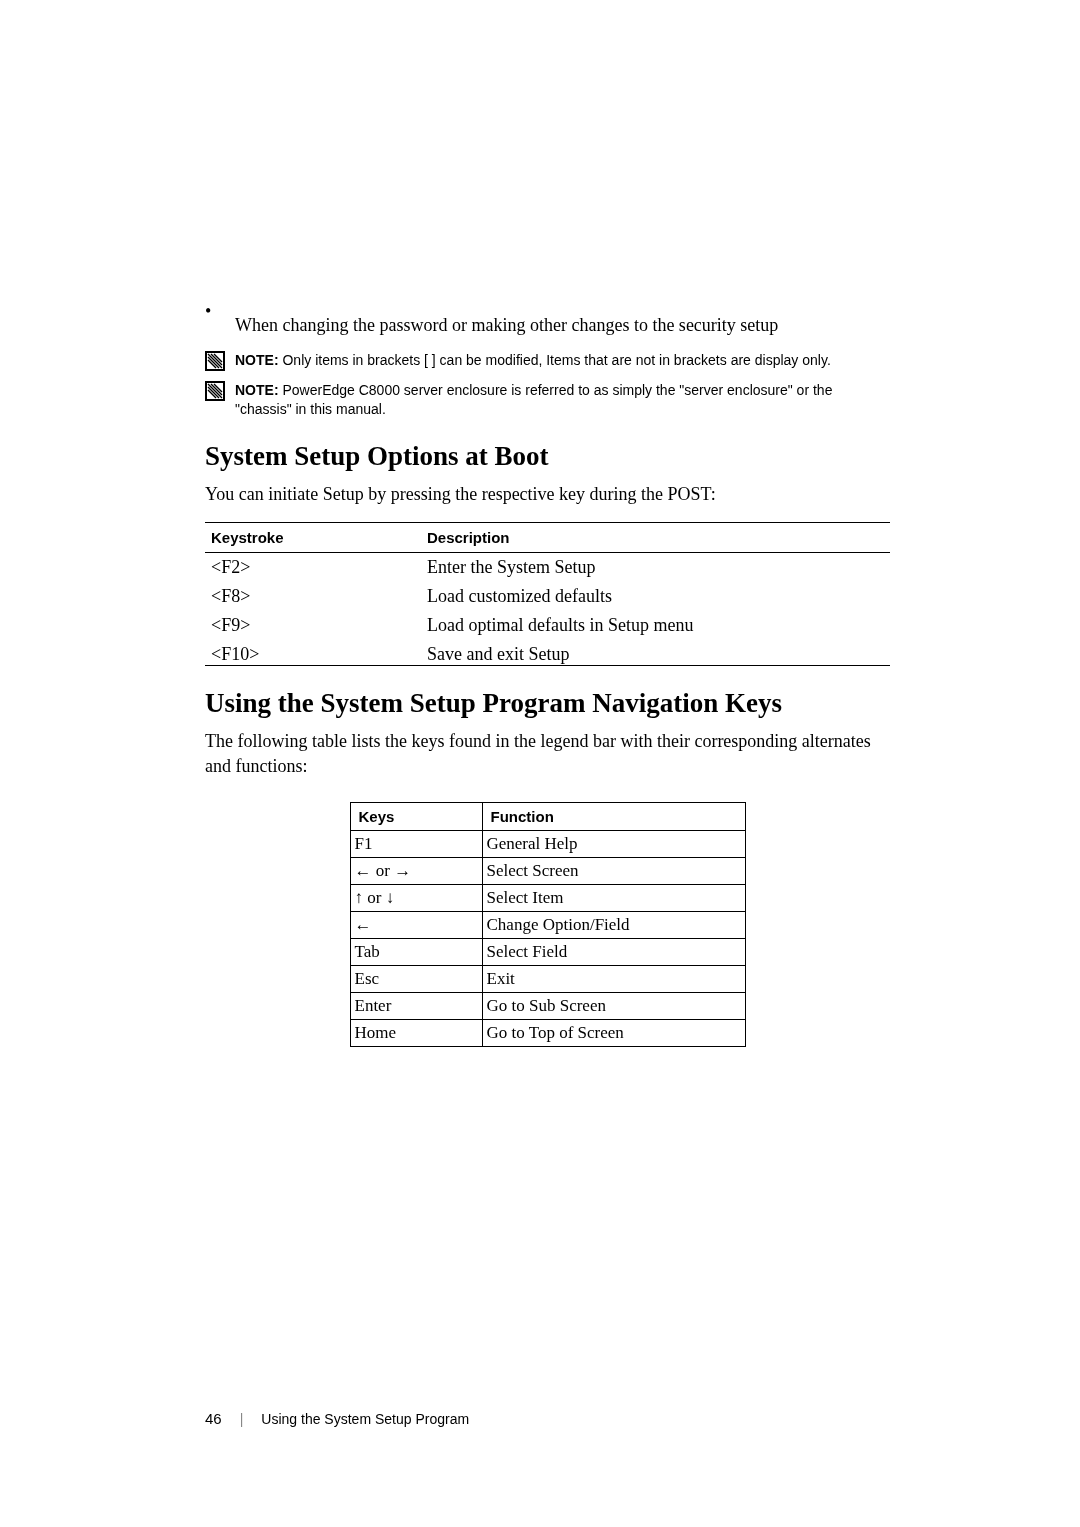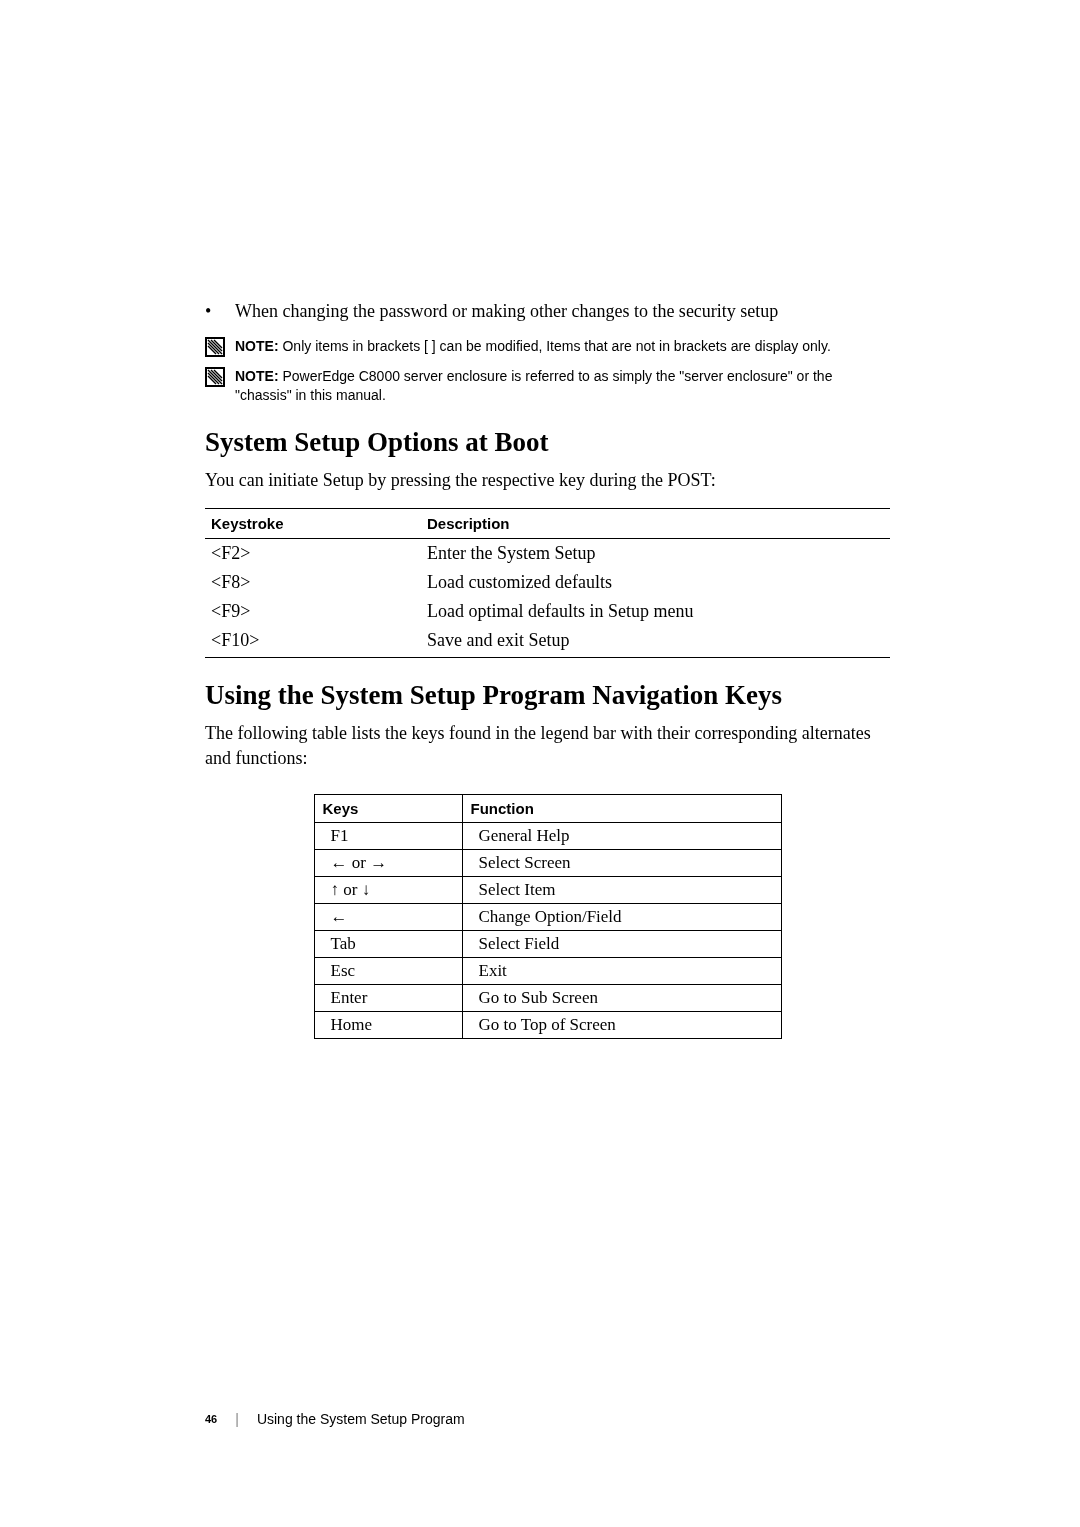--- a/index.html
+++ b/index.html
@@ -21,20 +21,21 @@
     font-size: 18px;
     line-height: 1.3;
   }
   .bullet-marker {
     width: 30px;
     flex-shrink: 0;
     font-size: 18px;
   }
   .bullet-text {
     flex: 1;
+    margin-top: 14px;
   }
   .note-block {
     display: flex;
     margin-bottom: 10px;
     margin-top: 6px;
   }
   .note-icon {
     width: 30px;
     flex-shrink: 0;
   }
@@ -77,68 +78,68 @@
     border-bottom: 1px solid #000;
     padding: 6px 6px 6px 0;
   }
   table.keystroke-table td {
     padding: 4px 6px 4px 0;
     font-size: 18px;
     margin-top: 12px;
   }
   table.keystroke-table tr:last-child td {
     border-bottom: 1.5px solid #000;
-    padding-bottom: 6px;
+    padding-bottom: 0;
   }
   table.keystroke-table th:first-child,
   table.keystroke-table td:first-child {
     width: 210px;
     padding-left: 6px;
   }
 
   .nav-table-wrap {
     display: flex;
     justify-content: center;
   }
   table.nav-table {
     border-collapse: collapse;
     font-size: 17px;
-    width: 468px;
+    width: 396px;
     margin-top: 8px;
   }
   table.nav-table th {
     font-family: Arial, Helvetica, sans-serif;
     font-weight: bold;
     font-size: 15px;
     text-align: left;
     border: 1px solid #000;
     padding: 5px 8px;
   }
   table.nav-table td {
     border: 1px solid #000;
-    padding: 3px 16px;
+    padding: 3px 4px;
     font-size: 17px;
   }
   table.nav-table th:first-child,
   table.nav-table td:first-child {
     width: 115px;
   }
   .footer {
     position: absolute;
     bottom: 100px;
     left: 205px;
     font-family: Arial, Helvetica, sans-serif;
     font-size: 14px;
     display: flex;
     align-items: center;
     gap: 18px;
   }
   .footer .page-num {
-    font-weight: bold;
-    font-size: 11px;
+    font-weight: normal;
+    font-size: 15px;
   }
   .footer .sep {
     color: #888;
     font-weight: normal;
   }
   .footer .title {
     font-family: Arial, Helvetica, sans-serif;
   }
 </style>
 </head>

